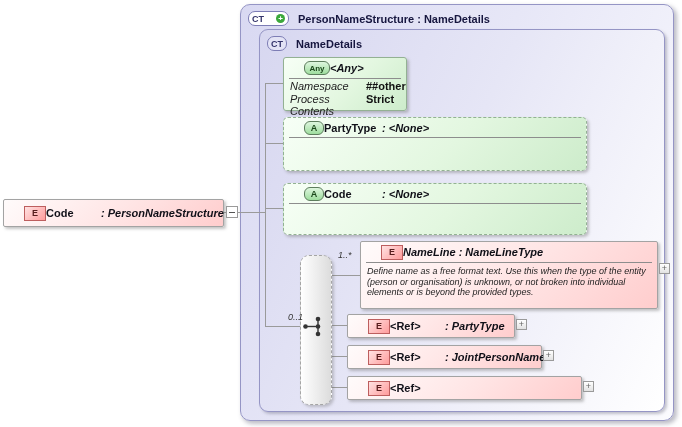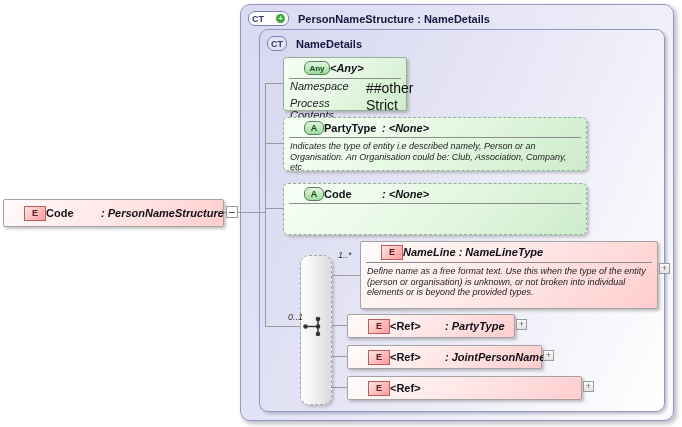--- a/index.html
+++ b/index.html
@@ -47,21 +47,21 @@
            width:18px;height:12px;border:1px solid #5d7d5d;border-radius:6px;
            background:linear-gradient(180deg,#def6de,#9edd9e);
            font-size:9px;font-weight:bold;color:#1c481c;}
   .badge-any{display:inline-flex;align-items:center;justify-content:center;flex:none;
              width:24px;height:12px;border:1px solid #5d7d5d;border-radius:6px;
              background:linear-gradient(180deg,#def6de,#9edd9e);
              font-size:8px;font-weight:bold;color:#1c481c;}
 
   .facet-row{display:flex;justify-content:flex-start;padding:1px 6px 0 6px;}
   .facet-label{font-size:11px;font-style:italic;color:#222;width:76px;flex:none;}
-  .facet-value{font-size:14px;font-weight:normal;color:#111;}
+  .facet-value{font-size:11px;font-weight:bold;color:#111;}
 
   
   .choice-box{position:absolute;left:300px;top:255px;width:30px;height:148px;
               border:1px dashed #a5a5a5;border-radius:9px;
               background:linear-gradient(to right,#ffffff 0%,#ececec 55%,#dcdcdc 100%);
               box-shadow:2px 2px 3px rgba(110,110,110,.35);}
   .cardinality{position:absolute;font-size:9px;font-style:italic;color:#333;white-space:nowrap;}
 
   
   .hline,.vline{position:absolute;background:#9a9a9a;}
@@ -141,21 +141,20 @@
     </div>
   </div>
 
   <div class="sbox green dashed" style="left:283px;top:117px;width:302px;height:52px;">
     <div class="trow" style="height:19px;">
       <span class="badge-a">A</span>
       <span class="tcol" style="min-width:58px;">PartyType</span>
       <span class="tname">: &lt;None&gt;</span>
     </div>
     <div class="divider"></div>
-    <div class="desc">Indicates the type of entity i.e described namely, Person or an Organisation. An Organisation could be: Club, Association, Company, etc</div>
   </div>
 
   <div class="sbox green dashed" style="left:283px;top:183px;width:302px;height:50px;">
     <div class="trow" style="height:19px;">
       <span class="badge-a">A</span>
       <span class="tcol" style="min-width:58px;">Code</span>
       <span class="tname">: &lt;None&gt;</span>
     </div>
     <div class="divider"></div>
   </div>

